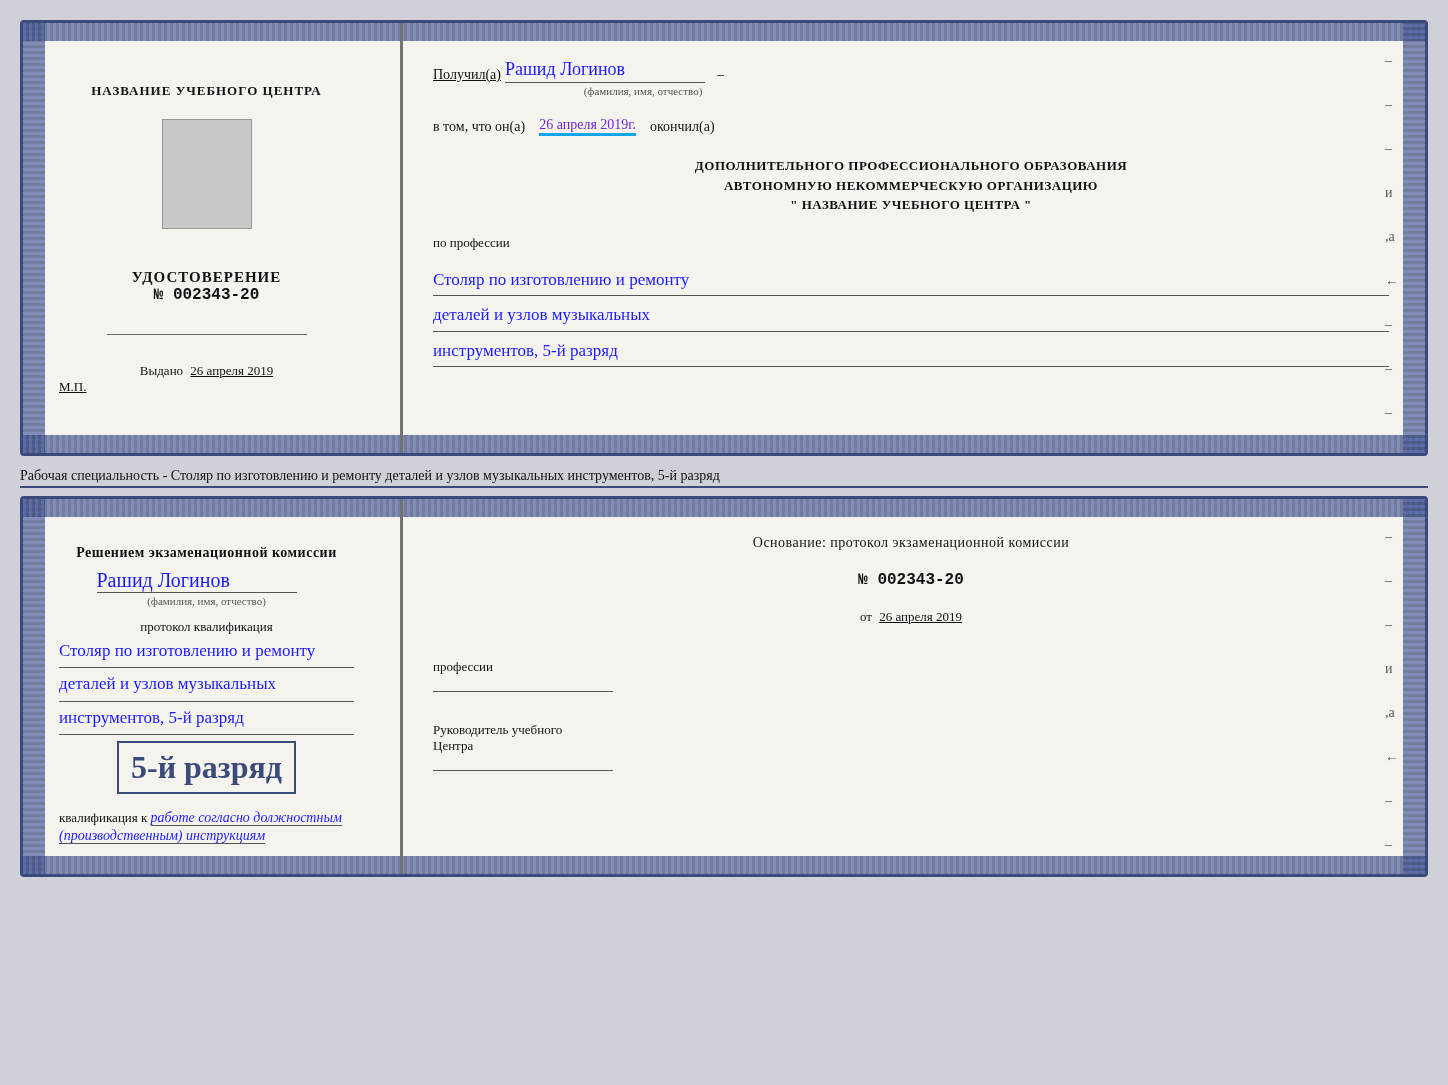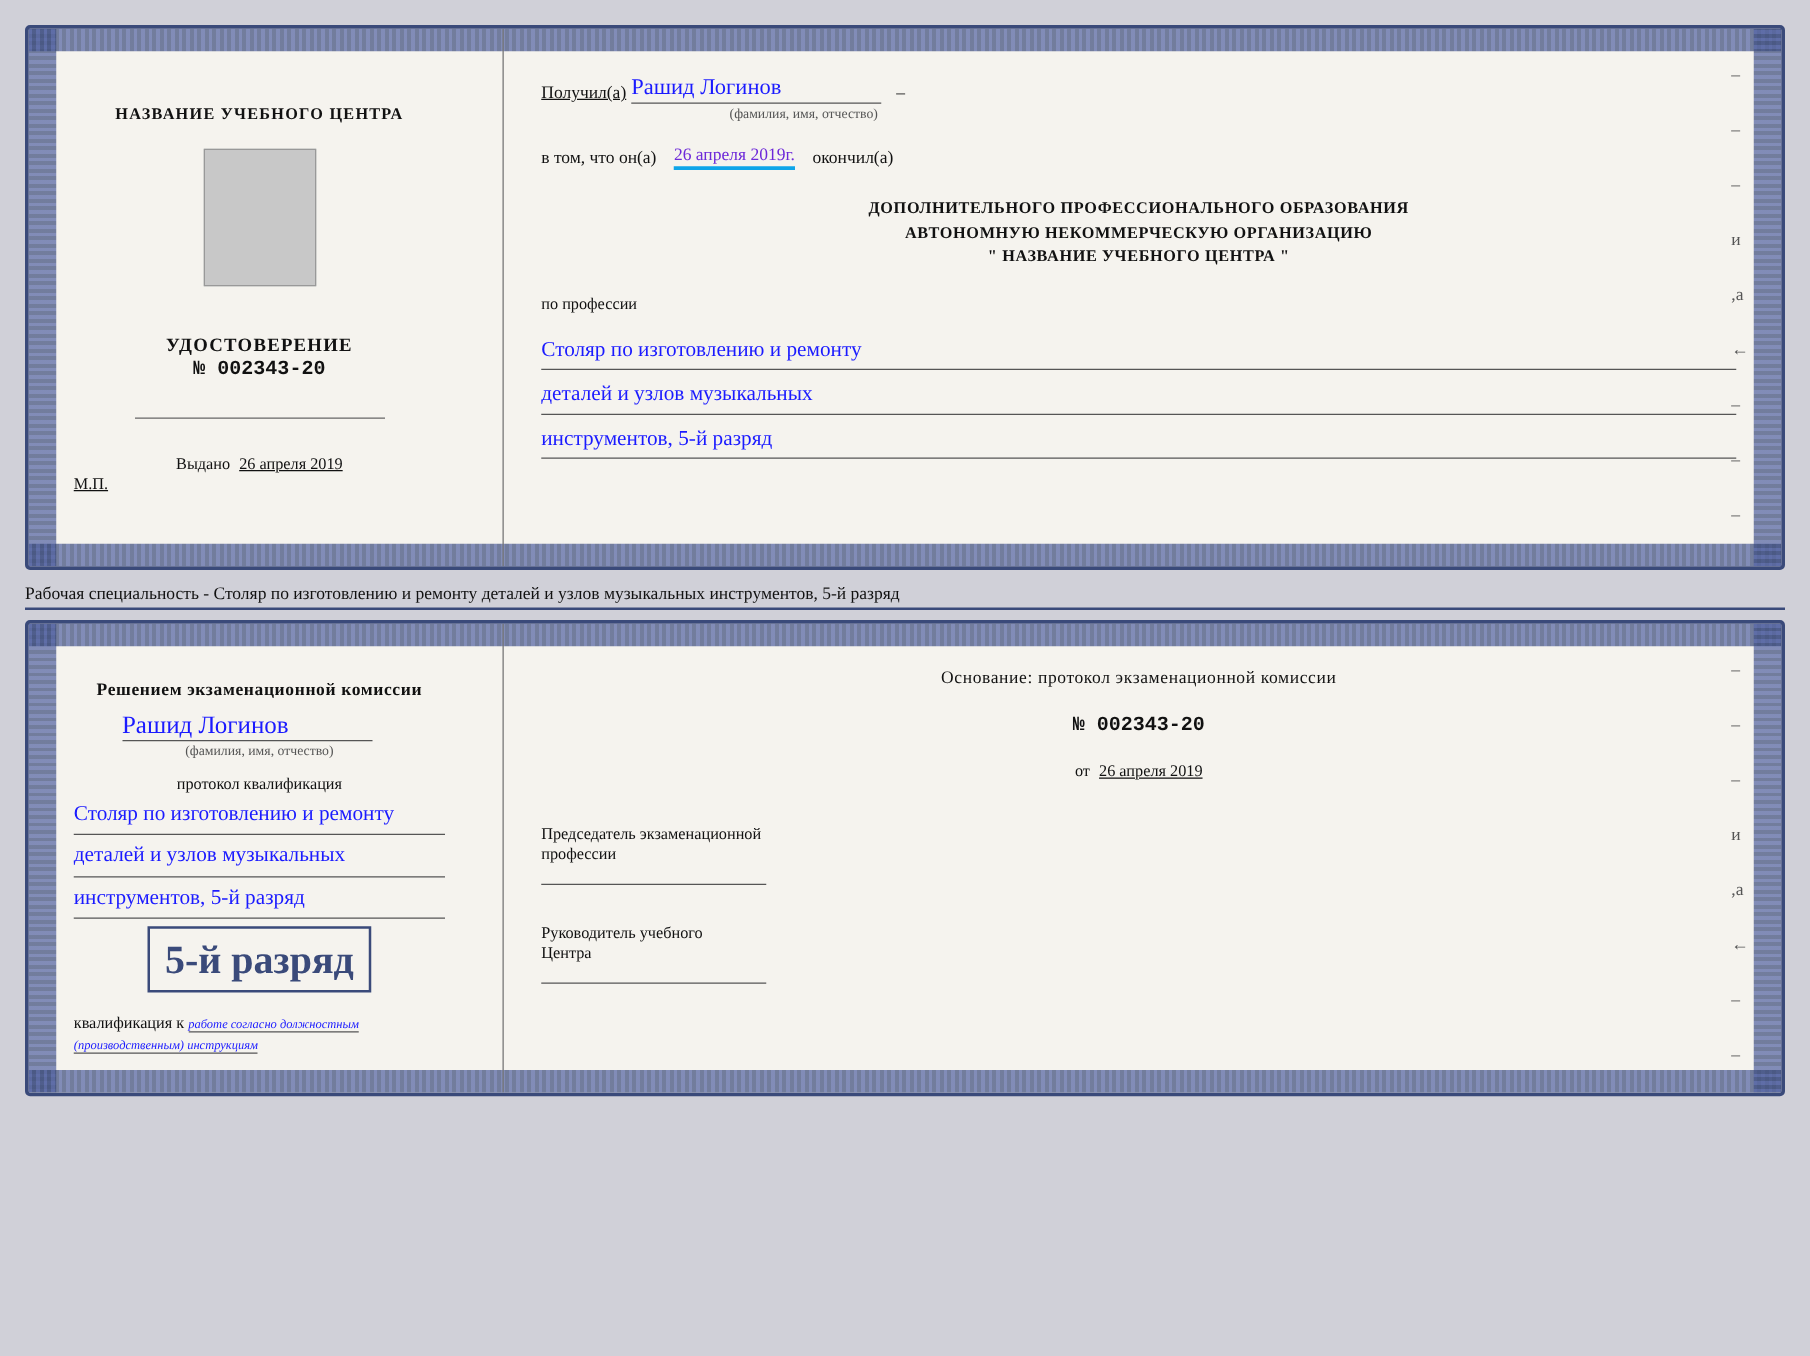--- a/index.html
+++ b/index.html
@@ -54,21 +54,21 @@
       );
       opacity: 0.7;
     }
 
     .doc-left {
       flex: 0 0 380px;
       padding: 30px 46px 30px 36px;
       display: flex;
       flex-direction: column;
       align-items: center;
-      border-right: 1px solid #737373;
+      border-right: 3px solid #737373;
       position: relative;
     }
 
     .doc-right {
       flex: 1;
       padding: 20px 36px 20px 30px;
       display: flex;
       flex-direction: column;
       gap: 10px;
     }
@@ -266,21 +266,21 @@
       font-family: 'Segoe Script', 'Comic Sans MS', cursive;
     }
 
     .dopuskaetsya {
       font-size: 13px;
       color: #111;
     }
 
     .dopuskaetsya-hw {
       font-family: 'Segoe Script', 'Comic Sans MS', cursive;
-      font-size: 10px;
+      font-size: 14px;
       color: #1a1aff;
       font-style: italic;
       border-bottom: 1px solid #555;
     }
 
     
     .osnovanie-block {
       font-size: 14px;
       color: #111;
       letter-spacing: 0.5px;
@@ -422,21 +422,20 @@
       </div>
 
       <div class="osnovanie-block" style="margin-top:16px; text-align:center;">Основание: протокол экзаменационной  комиссии</div>
       <div class="nomer-protokol">№  002343-20</div>
       <div class="ot-row" style="text-align:center;">
         <span>от</span>
         <span style="text-decoration:underline; margin-left:4px;">26 апреля 2019</span>
       </div>
 
       <div class="signature-block" style="margin-top:24px;">
-        <div>Председатель экзаменационной</div>
         <div>профессии</div>
         <div style="border-bottom:1px solid #555; width:180px; margin-top:16px;"></div>
       </div>
 
       <div class="signature-block" style="margin-top:20px;">
         <div>Руководитель учебного</div>
         <div>Центра</div>
         <div style="border-bottom:1px solid #555; width:180px; margin-top:16px;"></div>
       </div>
     </div>

